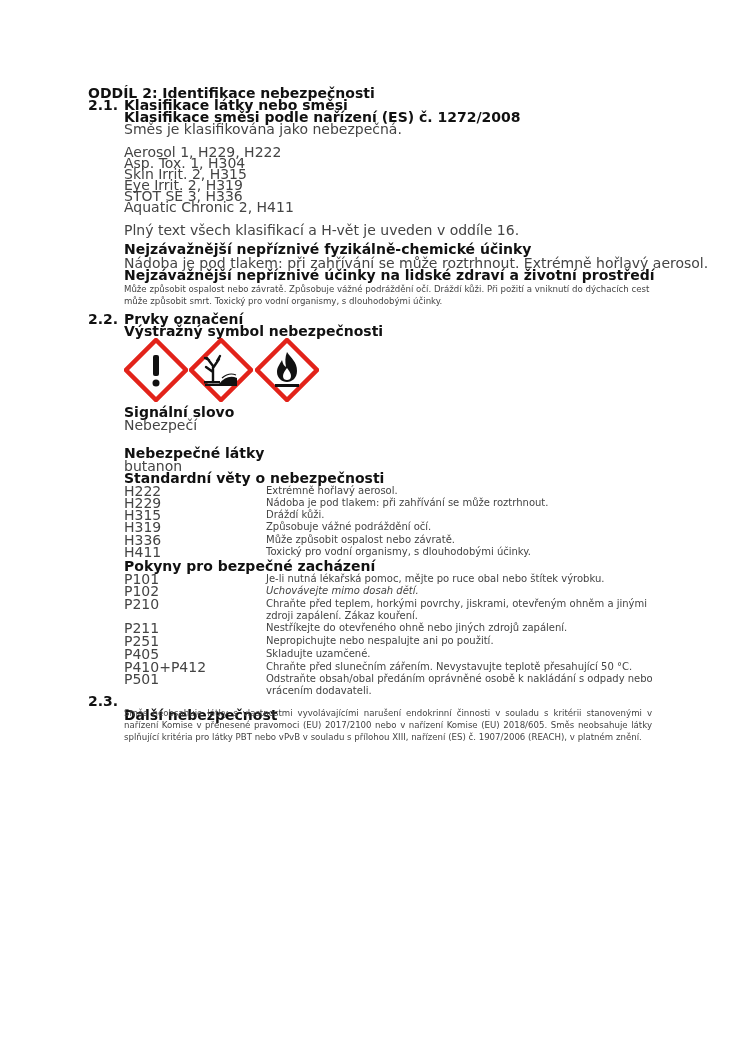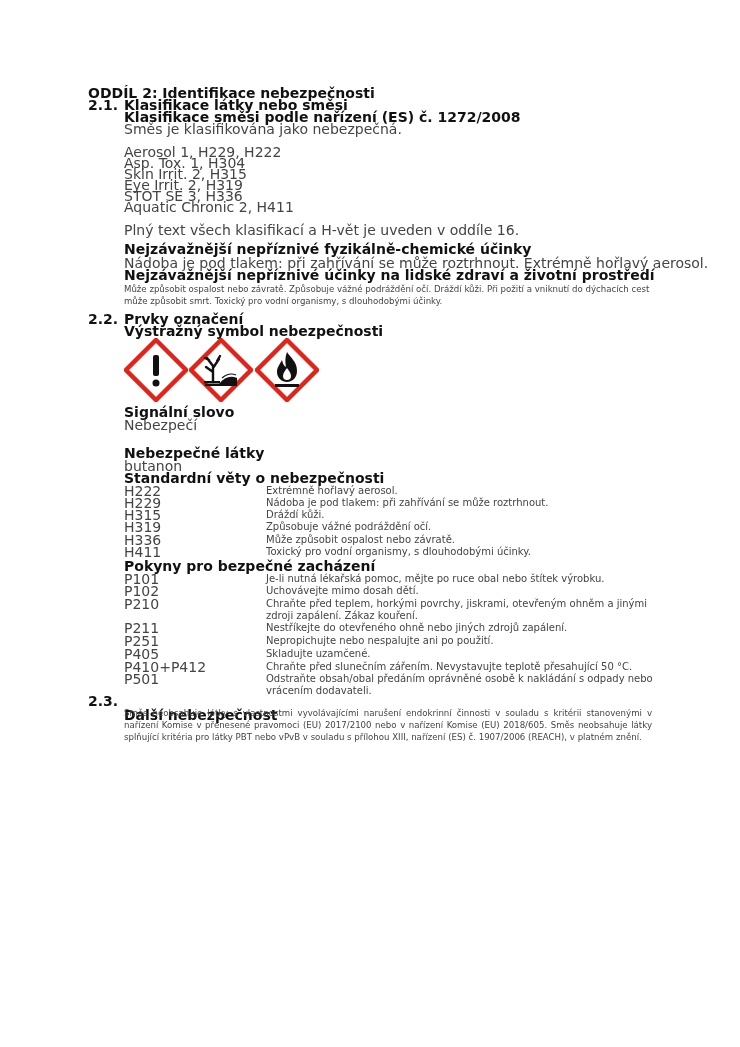--- a/index.html
+++ b/index.html
@@ -89,21 +89,21 @@
     <div class="line t ind" style="top:546px;">H411</div>
     <div class="col2" style="top:546px;">Toxický pro vodní organismy, s dlouhodobými účinky.</div>
   </div>
 
   <div class="line b ind" style="top:560px;">Pokyny pro bezpečné zacházení</div>
 
   <div>
     <div class="line t ind" style="top:573px;">P101</div>
     <div class="col2" style="top:573px;">Je-li nutná lékařská pomoc, mějte po ruce obal nebo štítek výrobku.</div>
     <div class="line t ind" style="top:585px;">P102</div>
-    <div class="col2" style="top:585px;">Uchovávejte mimo dosah dětí.</div>
+    <div class="col2" style="top:585px;font-style:italic;">Uchovávejte mimo dosah dětí.</div>
     <div class="line t ind" style="top:598px;">P210</div>
     <div class="col2" style="top:598px;">Chraňte před teplem, horkými povrchy, jiskrami, otevřeným ohněm a jinými zdroji zapálení. Zákaz kouření.</div>
     <div class="line t ind" style="top:622px;">P211</div>
     <div class="col2" style="top:622px;">Nestříkejte do otevřeného ohně nebo jiných zdrojů zapálení.</div>
     <div class="line t ind" style="top:635px;">P251</div>
     <div class="col2" style="top:635px;">Nepropichujte nebo nespalujte ani po použití.</div>
     <div class="line t ind" style="top:648px;">P405</div>
     <div class="col2" style="top:648px;">Skladujte uzamčené.</div>
     <div class="line t ind" style="top:661px;">P410+P412</div>
     <div class="col2" style="top:661px;">Chraňte před slunečním zářením. Nevystavujte teplotě přesahující 50 °C.</div>

